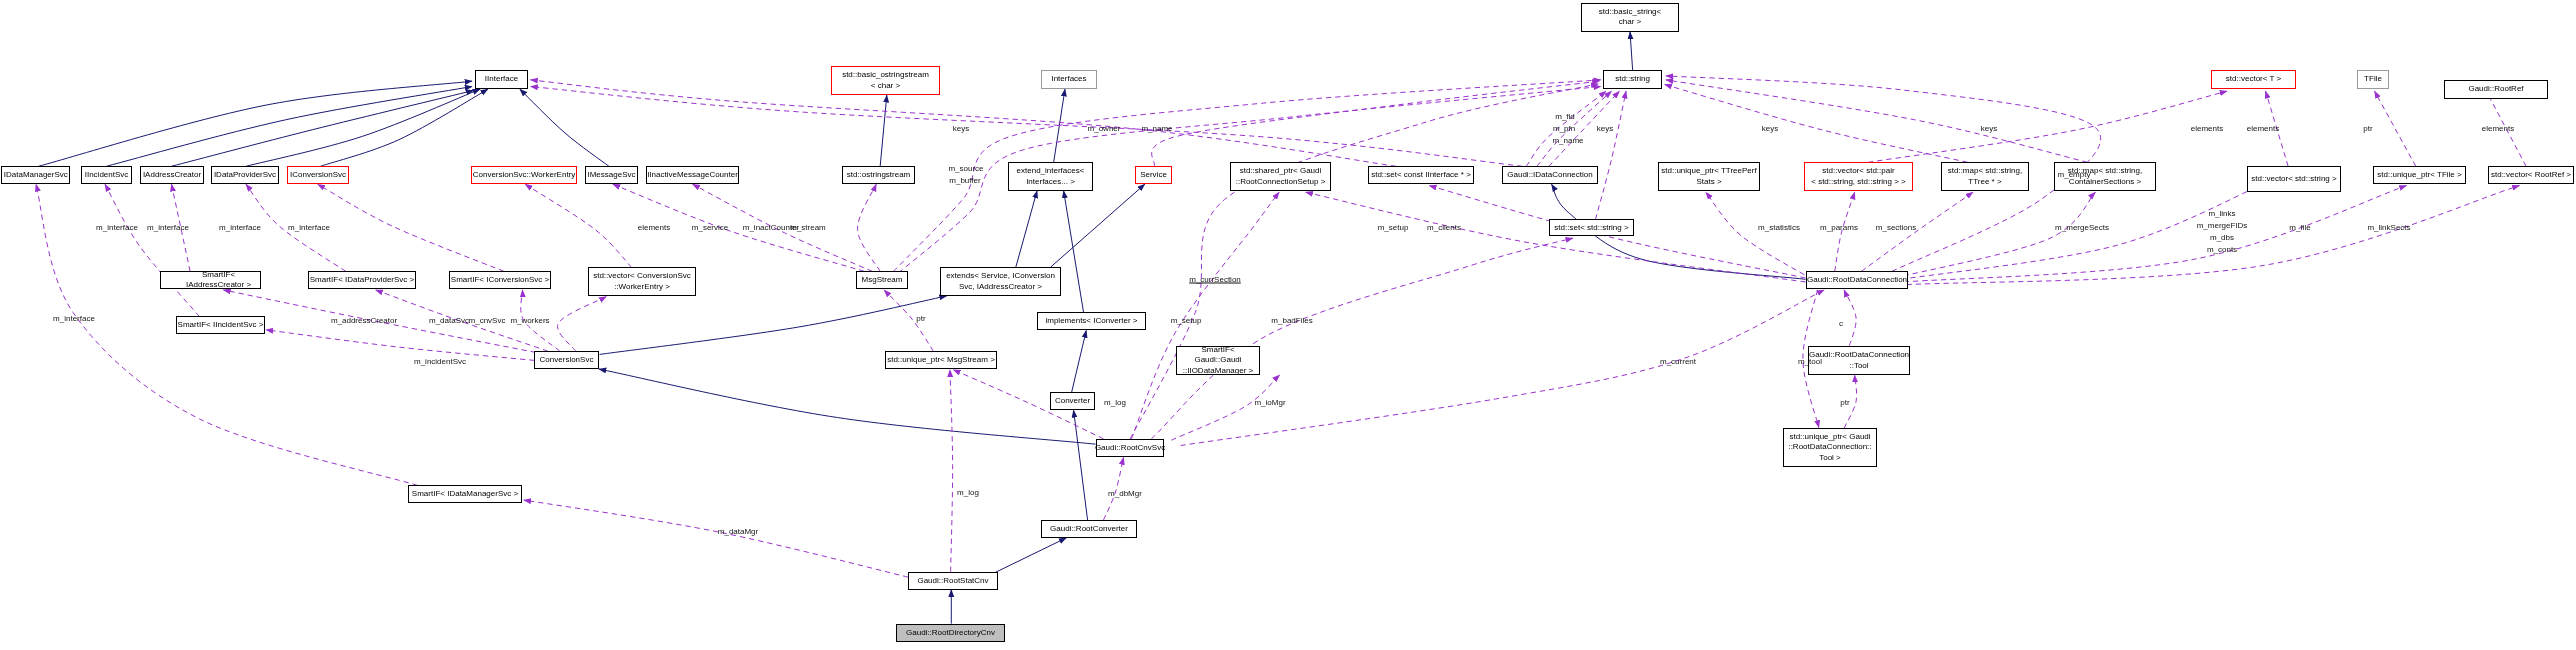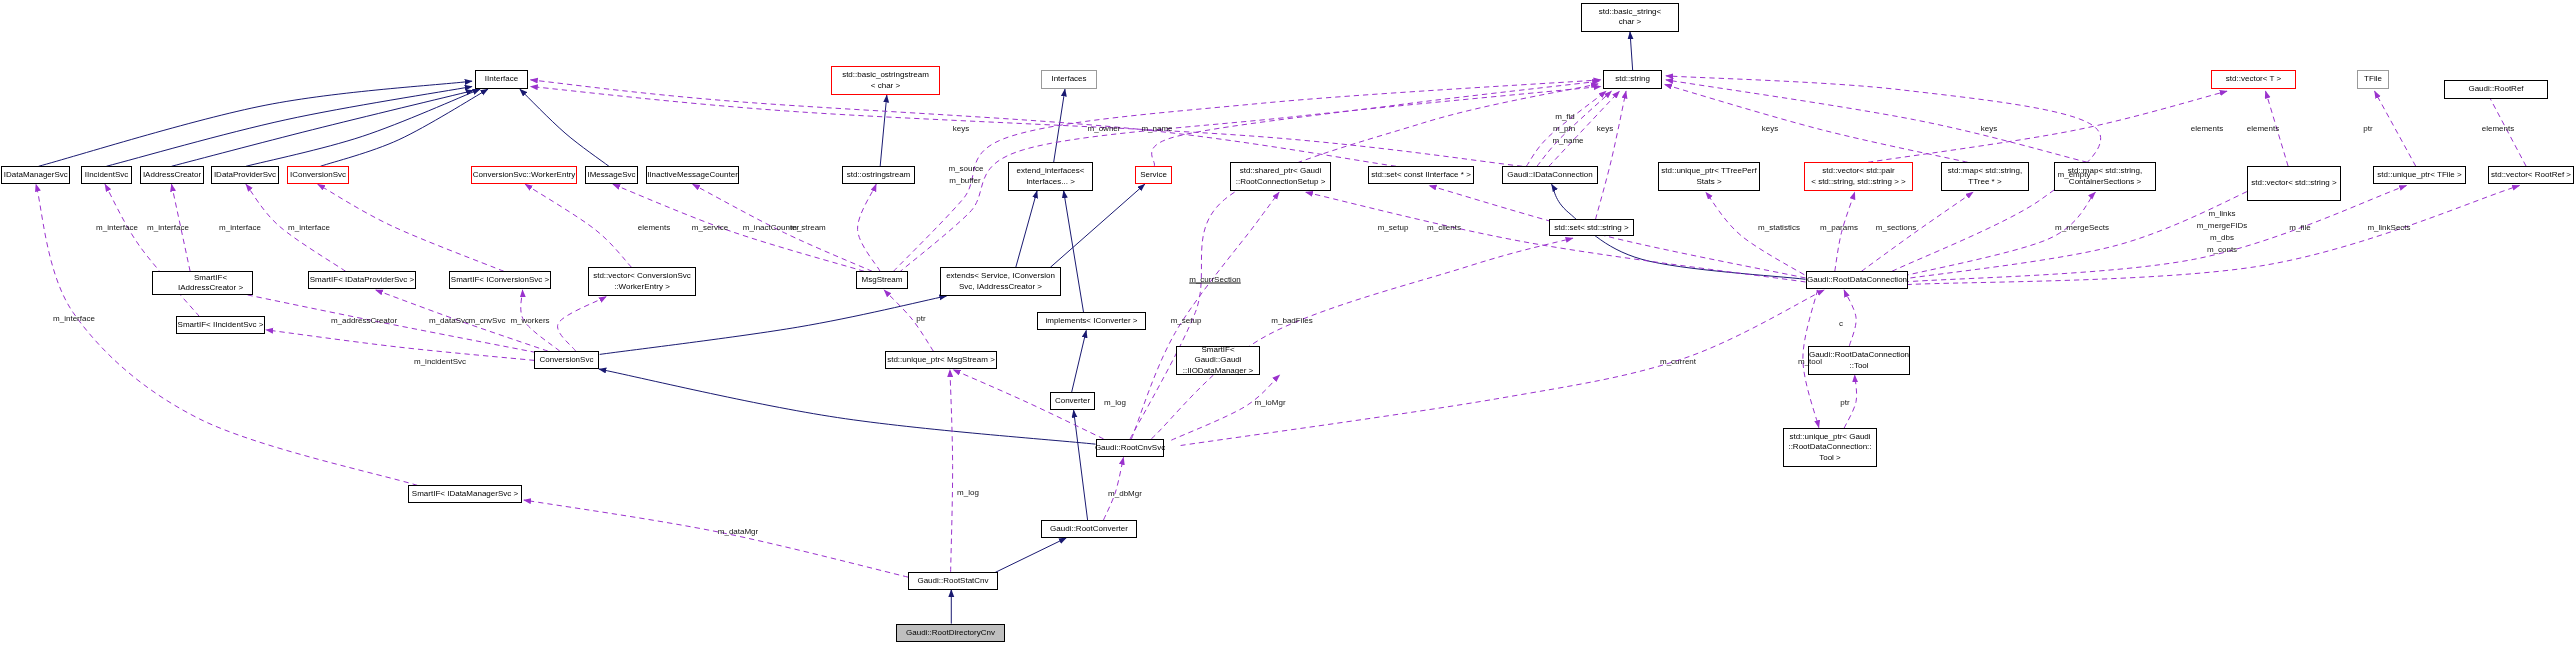--- a/index.html
+++ b/index.html
@@ -130,24 +130,24 @@
     <div class="node" style="left: 1368px; top: 166px; width: 106px; height: 18px;">std::set&lt; const IInterface * &gt;</div>
     <div class="node" style="left: 1502px; top: 166px; width: 96px; height: 18px;">Gaudi::IDataConnection</div>
     <div class="node" style="left: 1658px; top: 162px; width: 102px; height: 29px;">std::unique_ptr&lt; TTreePerf
 Stats &gt;</div>
     <div class="node red" style="left: 1804px; top: 162px; width: 109px; height: 29px;">std::vector&lt; std::pair
 &lt; std::string, std::string &gt; &gt;</div>
     <div class="node" style="left: 1941px; top: 162px; width: 88px; height: 29px;">std::map&lt; std::string,
 TTree * &gt;</div>
     <div class="node" style="left: 2054px; top: 162px; width: 102px; height: 29px;">std::map&lt; std::string,
 ContainerSections &gt;</div>
-    <div class="node" style="left: 2247px; top: 166px; width: 94px; height: 35px; text-align: right;">std::vector&lt; std::string &gt;</div>
+    <div class="node" style="left: 2247px; top: 166px; width: 94px; height: 26px; text-align: right;">std::vector&lt; std::string &gt;</div>
     <div class="node" style="left: 2373px; top: 166px; width: 93px; height: 18px;">std::unique_ptr&lt; TFile &gt;</div>
     <div class="node" style="left: 2488px; top: 166px; width: 86px; height: 18px;">std::vector&lt; RootRef &gt;</div>
-    <div class="node" style="left: 152px; top: 271px; width: 101px; height: 24px; padding-left: 16px;">SmartIF&lt; IAddressCreator &gt;</div>
+    <div class="node" style="left: 160px; top: 271px; width: 101px; height: 18px; padding-left: 16px;">SmartIF&lt; IAddressCreator &gt;</div>
     <div class="node" style="left: 308px; top: 271px; width: 108px; height: 18px;">SmartIF&lt; IDataProviderSvc &gt;</div>
     <div class="node" style="left: 449px; top: 271px; width: 102px; height: 18px;">SmartIF&lt; IConversionSvc &gt;</div>
     <div class="node" style="left: 588px; top: 267px; width: 108px; height: 29px;">std::vector&lt; ConversionSvc
 ::WorkerEntry &gt;</div>
     <div class="node" style="left: 856px; top: 271px; width: 52px; height: 18px;">MsgStream</div>
     <div class="node" style="left: 940px; top: 267px; width: 121px; height: 29px;">extends&lt; Service, IConversion
 Svc, IAddressCreator &gt;</div>
     <div class="node" style="left: 1549px; top: 219px; width: 85px; height: 17.3px;">std::set&lt; std::string &gt;</div>
     <div class="node" style="left: 1806px; top: 271px; width: 102px; height: 18px;">Gaudi::RootDataConnection</div>
     <div class="node" style="left: 176px; top: 316px; width: 89px; height: 18px;">SmartIF&lt; IIncidentSvc &gt;</div>

